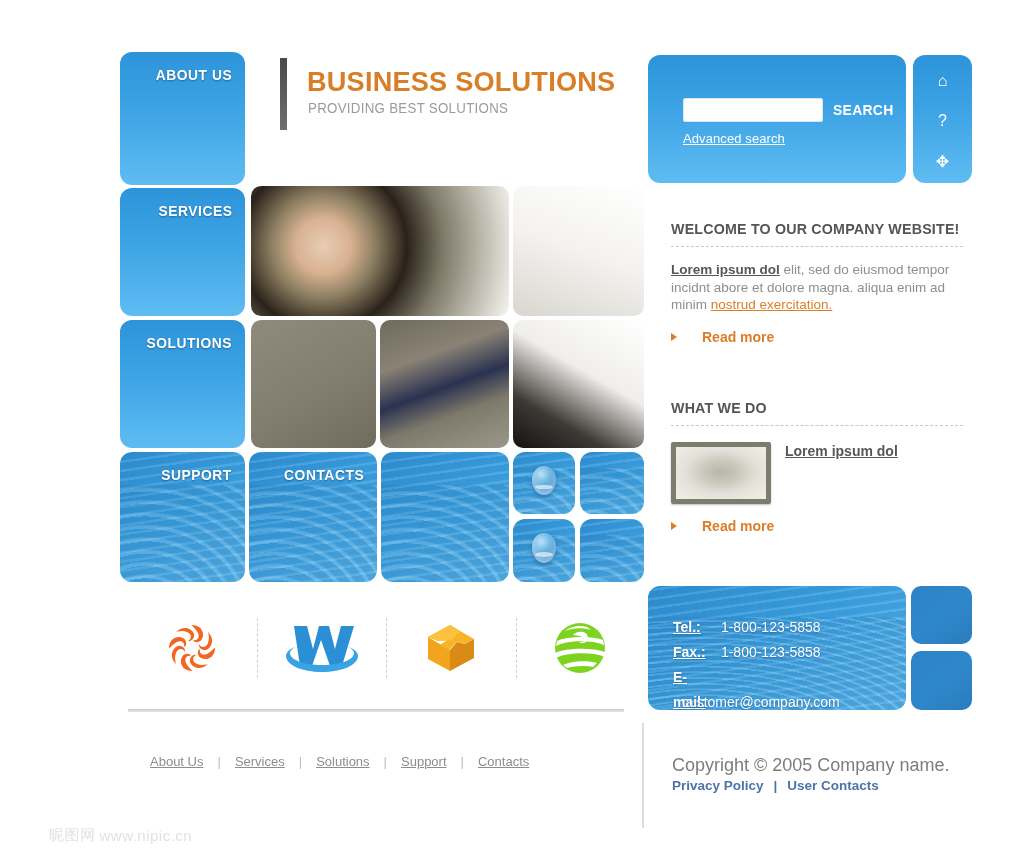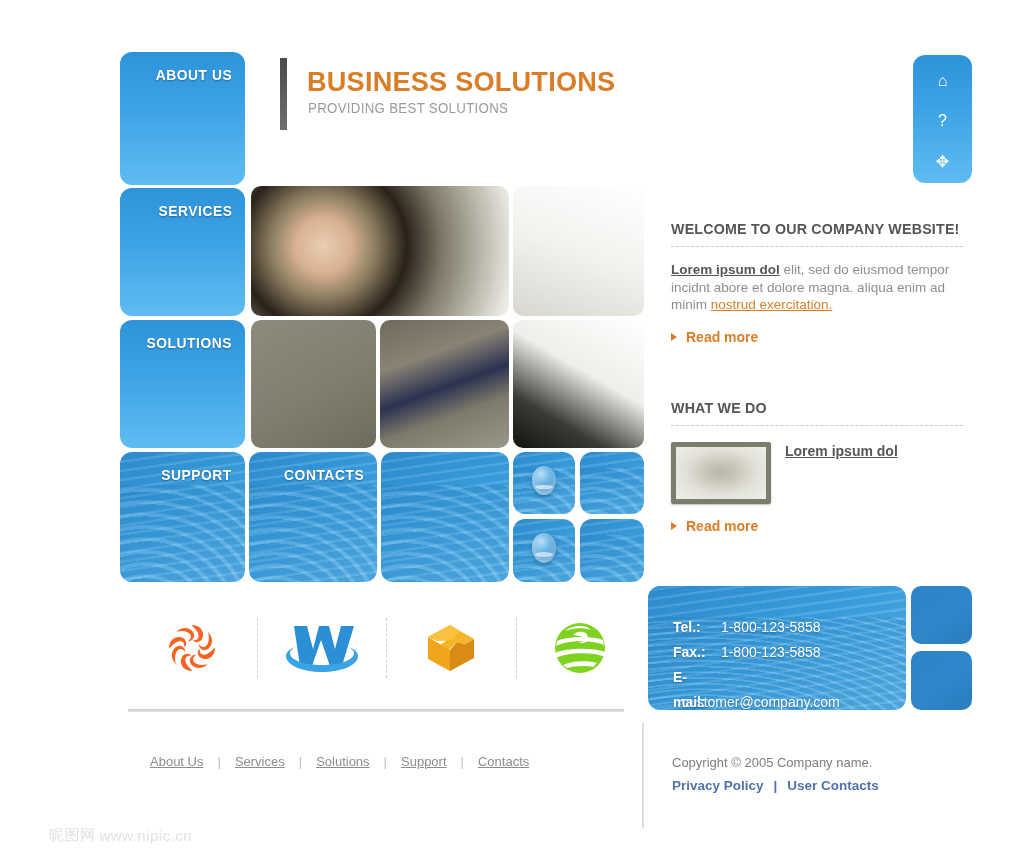--- a/index.html
+++ b/index.html
@@ -137,21 +137,21 @@
     font-size: 15px; font-weight: bold; color: #555; letter-spacing: .2px;
     transform: scaleX(.95); transform-origin: left; white-space: nowrap;
   }
   .dash-rule {
     border-top: 1px dashed #c8c8c8; margin-top: 9px;
   }
   .body-txt { font-size: 13.5px; color: #8e8e8e; line-height: 17.5px; }
   .body-txt b { color: #575757; text-decoration: underline; }
   .lnk-orange { color: #d97e27; text-decoration: underline; }
   .read-more {
-    display: flex; align-items: center; gap: 9px;
+    display: flex; align-items: center; gap: 25px;
     color: #d97e27; font-weight: bold; font-size: 14px;
   }
   .tri {
     width: 0; height: 0;
     border-left: 6px solid #d97e27;
     border-top: 4px solid transparent;
     border-bottom: 4px solid transparent;
   }
   .thumb {
     width: 100px; height: 62px; flex: 0 0 auto;
@@ -161,21 +161,21 @@
   }
   .wwd-title { font-size: 14px; font-weight: bold; color: #575757; text-decoration: underline; }
 
   
   .contact-box { position: absolute; left: 613px; top: 586px; width: 258px; height: 124px; }
   .contact-rows {
     position: absolute; left: 25px; top: 29px;
     color: #ffffff; font-size: 14px; line-height: 25px;
     text-shadow: 0 1px 2px rgba(0,40,80,.4); z-index: 3;
   }
-  .contact-rows .k { font-weight: bold; display: inline-block; }
+  .contact-rows .k { font-weight: bold; display: inline-block; text-decoration: underline; }
   .k1 { width: 44px; } .k2 { width: 44px; } .k3 { width: 0px; }
 
   
   .logo-row { position: absolute; left: 92px; top: 606px; width: 518px; height: 84px; display: flex; }
   .logo-cell { flex: 1; display: flex; align-items: center; justify-content: center; position: relative; }
   .logo-cell + .logo-cell::before {
     content: ""; position: absolute; left: 0; top: 12px; bottom: 12px;
     border-left: 1px dashed #cfcfcf;
   }
 
@@ -190,21 +190,21 @@
   }
   .foot-links {
     position: absolute; left: 115px; top: 754px;
     display: flex; align-items: center; gap: 14px;
     font-size: 13px; color: #8d8d8d;
   }
   .foot-links a { color: #8d8d8d; text-decoration: underline; }
   .foot-links .sep { color: #bdbdbd; text-decoration: none; }
   .copy {
     position: absolute; left: 637px; top: 755px;
-    font-size: 13px; color: #7d7d7d;
+    font-size: 18px; color: #7d7d7d;
   }
   .policy {
     position: absolute; left: 637px; top: 778px;
     font-size: 13.5px; font-weight: bold; color: #4f73a8;
     display: flex; gap: 10px; align-items: center;
   }
 
   
   .wm-left {
     position: absolute; left: 14px; top: 826px;
@@ -257,20 +257,25 @@
 
   <div class="droplet ripple-tile" style="left:478px; top:452px; width:62px; height:62px;">
     <span class="drop"></span>
   </div>
   <div class="droplet ripple-tile" style="left:545px; top:452px; width:64px; height:62px;"></div>
   <div class="droplet ripple-tile" style="left:478px; top:519px; width:62px; height:63px;">
     <span class="drop"></span>
   </div>
   <div class="droplet ripple-tile" style="left:545px; top:519px; width:64px; height:63px;"></div>
 
+  <div class="search-panel blue-tile">
+    <input class="search-input" type="text" value="" placeholder="" style="">
+    <span class="search-label">SEARCH</span>
+    <a class="adv-search" href="#">Advanced search</a>
+  </div>
 
   <div class="icon-col">
     <div class="blue-tile" style="position:absolute;inset:0;"></div>
     <div class="ic" style="top:6px;">⌂</div>
     <div class="ic" style="top:46px;">?</div>
     <div class="ic" style="top:86px;">✥</div>
   </div>
 
   <div style="position:absolute; left:636px; top:220px; width:292px;">
     <div class="sec-title">WELCOME TO OUR COMPANY WEBSITE!</div>

